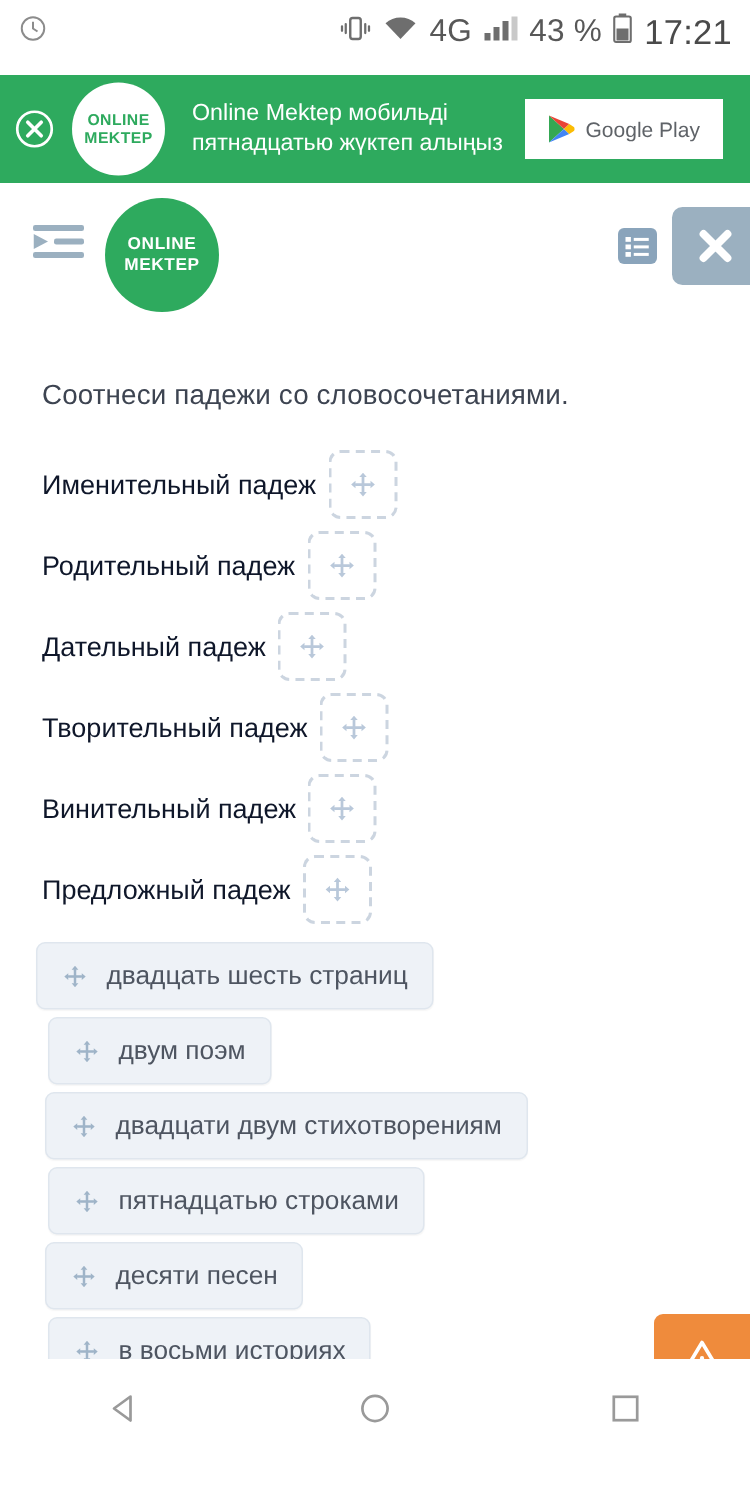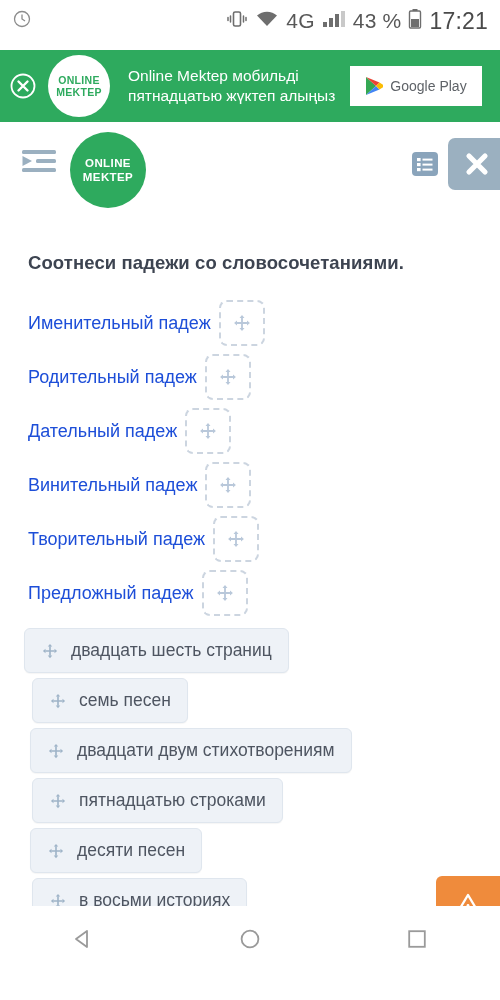--- a/index.html
+++ b/index.html
@@ -72,25 +72,25 @@
     background:#8aa4bb; border-radius:4px; display:flex; align-items:center; justify-content:center; cursor:pointer;
   }
   .tb-close {
     position:absolute; right:-6px; top:16px; width:58px; height:52px;
     background:#9bb0c0; border-radius:7px; display:flex; align-items:center; justify-content:center; cursor:pointer;
   }
 
   
   .content { position:absolute; top:204px; left:0; width:500px; height:730px; background:#fff; overflow:hidden; }
   .q-title {
-    margin:48px 0 0 28px; font-size:18.5px; font-weight:700; color:#3d4451; letter-spacing:.1px;
+    margin:48px 0 0 28px; font-size:18.5px; font-weight:400; color:#3d4451; letter-spacing:.1px;
   }
   .pair-list { margin-top:22px; }
   .pair-row { display:flex; align-items:center; height:54px; padding-left:28px; }
-  .pair-label { font-size:18px; color:#1d4ed8; white-space:nowrap; }
+  .pair-label { font-size:18px; color:#0f172a; white-space:nowrap; }
   .dropzone {
     width:46px; height:46px; border:2px dashed #ccd5e0; border-radius:8px;
     margin-left:8px; display:flex; align-items:center; justify-content:center; cursor:pointer;
   }
 
   .chips { margin-top:8px; }
   .chip-row { height:50px; display:flex; align-items:flex-start; }
   .chip {
     display:inline-flex; align-items:center; gap:12px;
     background:#eef2f7; border:1px solid #dfe6ee; border-radius:6px;
@@ -244,31 +244,31 @@
           <div class="pair-label">Дательный падеж</div>
           <div class="dropzone">
             <svg width="20" height="20" viewBox="0 0 24 24">
               <path d="M12 2.5 L15 6 H9 Z M12 21.5 L9 18 H15 Z M2.5 12 L6 9 V15 Z M21.5 12 L18 15 V9 Z" fill="#b9c8da"></path>
               <rect x="10.9" y="5.4" width="2.2" height="13.2" rx="1" fill="#b9c8da"></rect>
               <rect x="5.4" y="10.9" width="13.2" height="2.2" rx="1" fill="#b9c8da"></rect>
             </svg>
           </div>
         </div>
         <div class="pair-row">
+          <div class="pair-label">Творительный падеж</div>
+          <div class="dropzone">
+            <svg width="20" height="20" viewBox="0 0 24 24">
+              <path d="M12 2.5 L15 6 H9 Z M12 21.5 L9 18 H15 Z M2.5 12 L6 9 V15 Z M21.5 12 L18 15 V9 Z" fill="#b9c8da"></path>
+              <rect x="10.9" y="5.4" width="2.2" height="13.2" rx="1" fill="#b9c8da"></rect>
+              <rect x="5.4" y="10.9" width="13.2" height="2.2" rx="1" fill="#b9c8da"></rect>
+            </svg>
+          </div>
+        </div>
+        <div class="pair-row">
           <div class="pair-label">Винительный падеж</div>
-          <div class="dropzone">
-            <svg width="20" height="20" viewBox="0 0 24 24">
-              <path d="M12 2.5 L15 6 H9 Z M12 21.5 L9 18 H15 Z M2.5 12 L6 9 V15 Z M21.5 12 L18 15 V9 Z" fill="#b9c8da"></path>
-              <rect x="10.9" y="5.4" width="2.2" height="13.2" rx="1" fill="#b9c8da"></rect>
-              <rect x="5.4" y="10.9" width="13.2" height="2.2" rx="1" fill="#b9c8da"></rect>
-            </svg>
-          </div>
-        </div>
-        <div class="pair-row">
-          <div class="pair-label">Творительный падеж</div>
           <div class="dropzone">
             <svg width="20" height="20" viewBox="0 0 24 24">
               <path d="M12 2.5 L15 6 H9 Z M12 21.5 L9 18 H15 Z M2.5 12 L6 9 V15 Z M21.5 12 L18 15 V9 Z" fill="#b9c8da"></path>
               <rect x="10.9" y="5.4" width="2.2" height="13.2" rx="1" fill="#b9c8da"></rect>
               <rect x="5.4" y="10.9" width="13.2" height="2.2" rx="1" fill="#b9c8da"></rect>
             </svg>
           </div>
         </div>
         <div class="pair-row">
           <div class="pair-label">Предложный падеж</div>
@@ -293,21 +293,21 @@
             <span>двадцать шесть страниц</span>
           </div>
         </div>
         <div class="chip-row" style="padding-left: 32px;">
           <div class="chip">
             <svg width="18" height="18" viewBox="0 0 24 24">
               <path d="M12 2.5 L15 6 H9 Z M12 21.5 L9 18 H15 Z M2.5 12 L6 9 V15 Z M21.5 12 L18 15 V9 Z" fill="#9fb4c8"></path>
               <rect x="10.9" y="5.4" width="2.2" height="13.2" rx="1" fill="#9fb4c8"></rect>
               <rect x="5.4" y="10.9" width="13.2" height="2.2" rx="1" fill="#9fb4c8"></rect>
             </svg>
-            <span>семь песен</span>
+            <span>двум поэм</span>
           </div>
         </div>
         <div class="chip-row" style="padding-left: 30px;">
           <div class="chip">
             <svg width="18" height="18" viewBox="0 0 24 24">
               <path d="M12 2.5 L15 6 H9 Z M12 21.5 L9 18 H15 Z M2.5 12 L6 9 V15 Z M21.5 12 L18 15 V9 Z" fill="#9fb4c8"></path>
               <rect x="10.9" y="5.4" width="2.2" height="13.2" rx="1" fill="#9fb4c8"></rect>
               <rect x="5.4" y="10.9" width="13.2" height="2.2" rx="1" fill="#9fb4c8"></rect>
             </svg>
             <span>двадцати двум стихотворениям</span>

